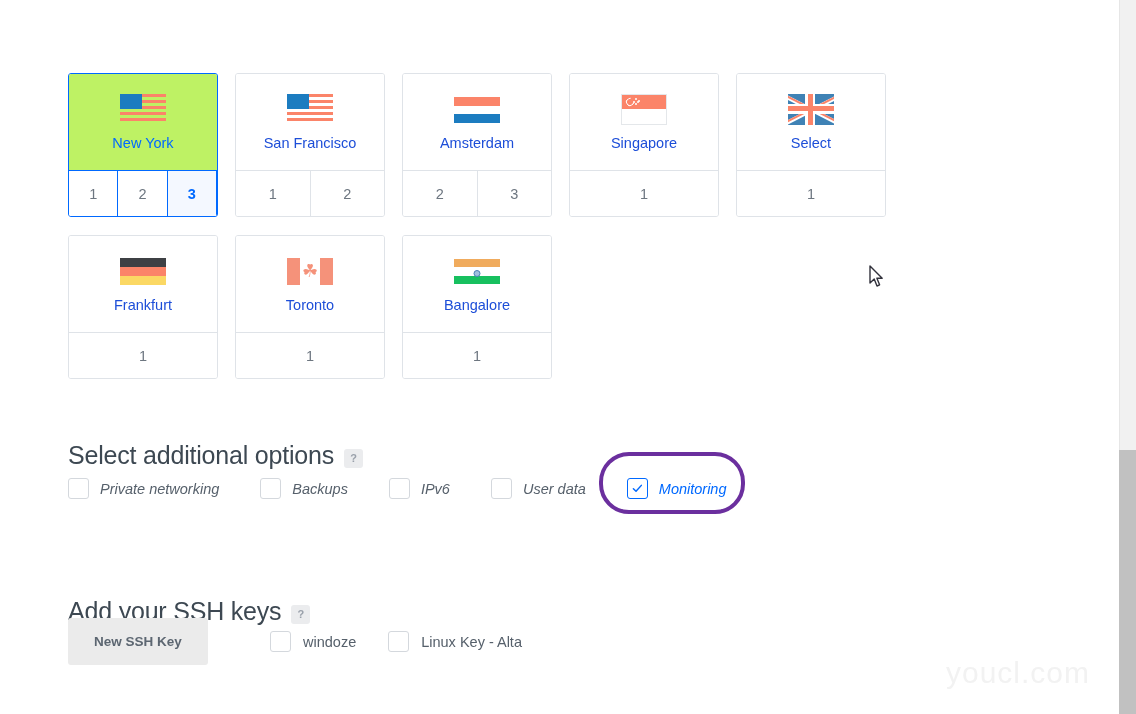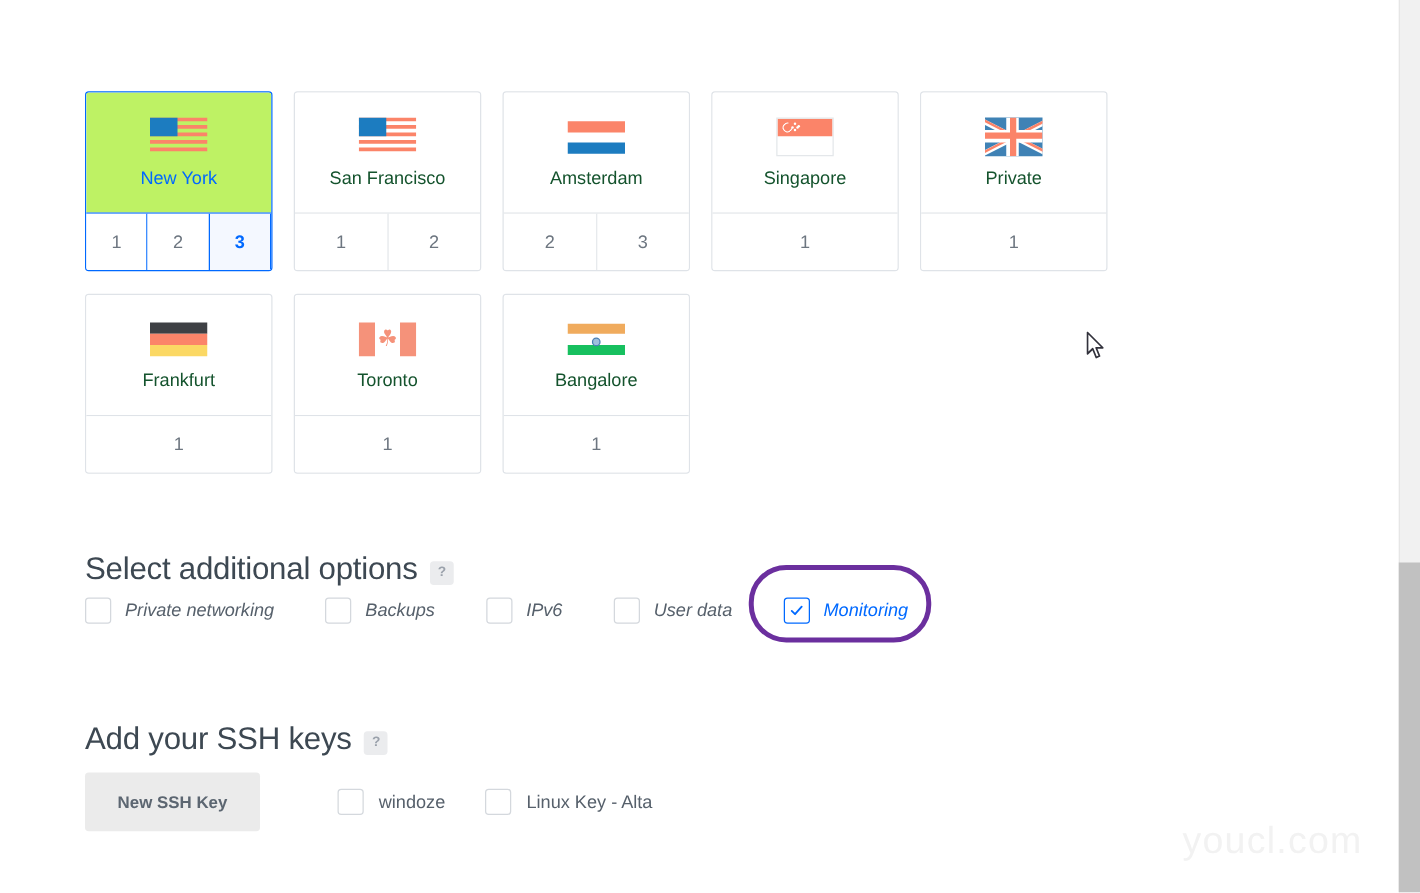--- a/index.html
+++ b/index.html
@@ -77,21 +77,21 @@
   }
   .region-card.selected .region-top { background: #bef264; }
   .region-flag {
     width: 46px; height: 31px;
     margin-bottom: 10px;
     position: relative;
     overflow: hidden;
   }
   .region-name {
     font-size: 14.5px;
-    color: #14532d;
+    color: #1d4ed8;
   }
   .region-card.selected .region-name { color: #0069ff; }
   .dc-row {
     display: flex;
     border-top: 1px solid #dfe3e8;
     height: 46px;
   }
   .region-card.selected .dc-row { border-top: 1px solid #0069ff; }
   .dc-cell {
     flex: 1 1 0;
@@ -193,21 +193,21 @@
   #monitoring-ring {
     position: absolute;
     left: -28px; top: -26px;
     width: 146px; height: 62px;
     border: 4px solid #6b2f9e;
     border-radius: 30px;
     pointer-events: none;
   }
 
   
-  #ssh-heading { position:absolute; left:68px; top:577px; }
+  #ssh-heading { position:absolute; left:68px; top:597px; }
   #ssh-row {
     position: absolute;
     left: 68px; top: 618px;
     display: flex;
     align-items: center;
   }
   #new-ssh-key-button {
     width: 140px; height: 47px;
     background: #ebebeb;
     border: none;
@@ -338,21 +338,21 @@
             <div class="region-flag flag-uk">
               <div class="diag" style="transform: rotate(27deg);"></div>
               <div class="diag" style="transform: rotate(-27deg);"></div>
               <div class="diag2" style="transform: rotate(27deg);"></div>
               <div class="diag2" style="transform: rotate(-27deg);"></div>
               <div class="vbar-w"></div>
               <div class="hbar-w"></div>
               <div class="vbar-r"></div>
               <div class="hbar-r"></div>
             </div>
-            <div class="region-name">Private</div>
+            <div class="region-name">Select</div>
           </div>
           <div class="dc-row">
             <div class="dc-cell">1</div>
           </div>
         </div>
         <div class="region-card">
           <div class="region-top">
             <div class="region-flag flag-de">
               <div class="band b1"></div>
               <div class="band b2"></div>

